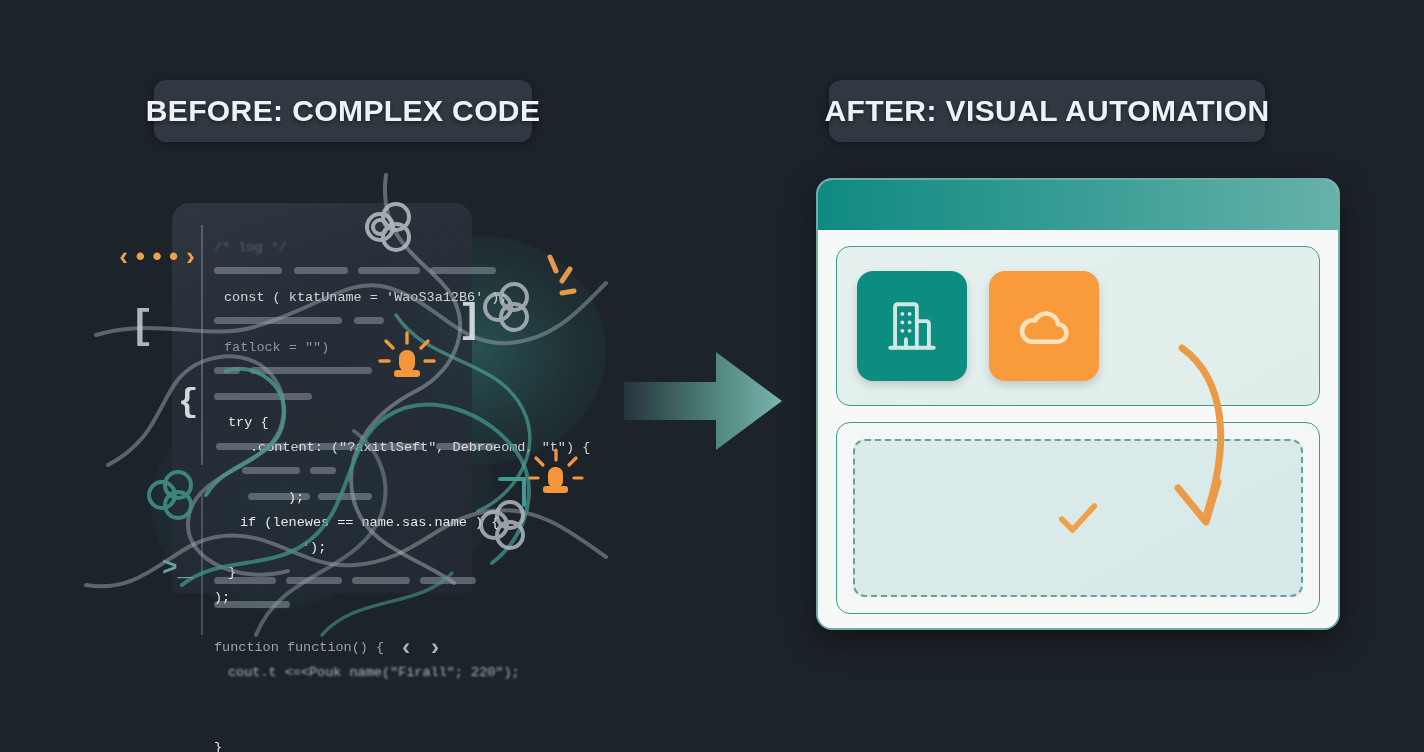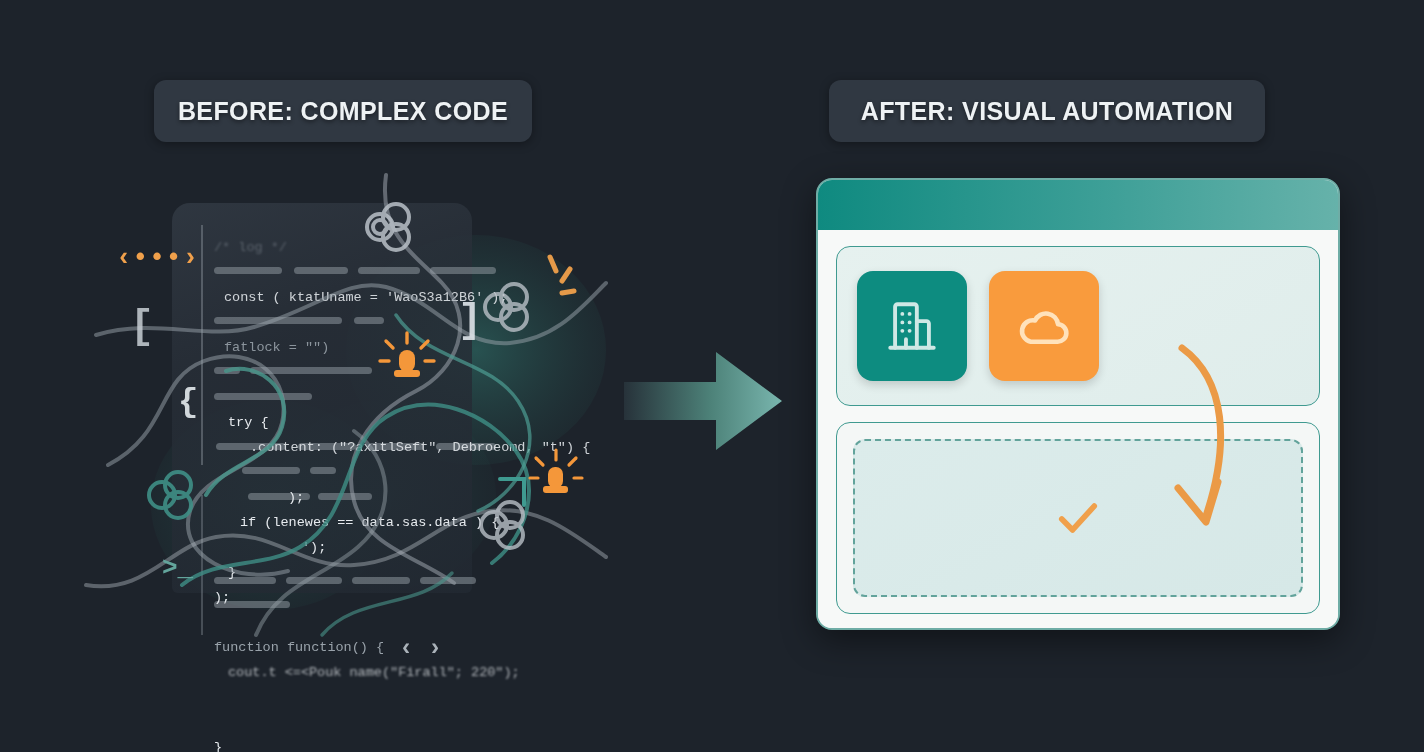--- a/index.html
+++ b/index.html
@@ -24,21 +24,21 @@
     position: absolute;
     display: flex;
     align-items: center;
     justify-content: center;
     background: #303842;
     border-radius: 12px;
     box-shadow: 0 2px 10px rgba(0,0,0,0.35);
   }
   .pill-label {
     color: #eef2f4;
-    font-size: 25px;
+    font-size: 30px;
     font-weight: bold;
     letter-spacing: 0.4px;
     white-space: nowrap;
     text-shadow: 0 2px 4px rgba(0,0,0,0.45);
   }
   #pill-before { left: 154px; top: 80px; width: 378px; height: 62px; }
   #pill-after  { left: 829px; top: 80px; width: 436px; height: 62px; }
 
   
   #code-scene {
@@ -266,21 +266,21 @@
       <span class="ln cmt blur2">/* log */</span>
       <span class="ln" style="height:25px;display:block"></span>
       <span class="ln blur1">const ( ktatUname = 'WaoS3a12B6' );</span>
       <span class="ln" style="height:25px;display:block"></span>
       <span class="ln blur1 dim">fatlock = "")</span>
       <span class="ln" style="height:50px;display:block"></span>
       <span class="ln" style="padding-left:14px">try {</span>
       <span class="ln blur1" style="padding-left:26px">.content: ("?axitlSeft", Debroeomd, "t") {</span>
       <span class="ln" style="height:25px;display:block"></span>
       <span class="ln" style="padding-left:74px">);</span>
-      <span class="ln" style="padding-left:26px">if (lenewes == data.sas.data ) {</span>
+      <span class="ln" style="padding-left:26px">if (lenewes == name.sas.name ) {</span>
       <span class="ln" style="padding-left:88px">');</span>
       <span class="ln" style="padding-left:14px">}</span>
       <span class="ln">);</span>
       <span class="ln" style="height:25px;display:block"></span>
       <span class="ln dim">function function() {</span>
       <span class="ln blur2" style="padding-left:14px">cout.t &lt;=&lt;Pouk name("Firall"; 220");</span>
       <span class="ln" style="height:50px;display:block"></span>
       <span class="ln">}</span>
     </div>
 

